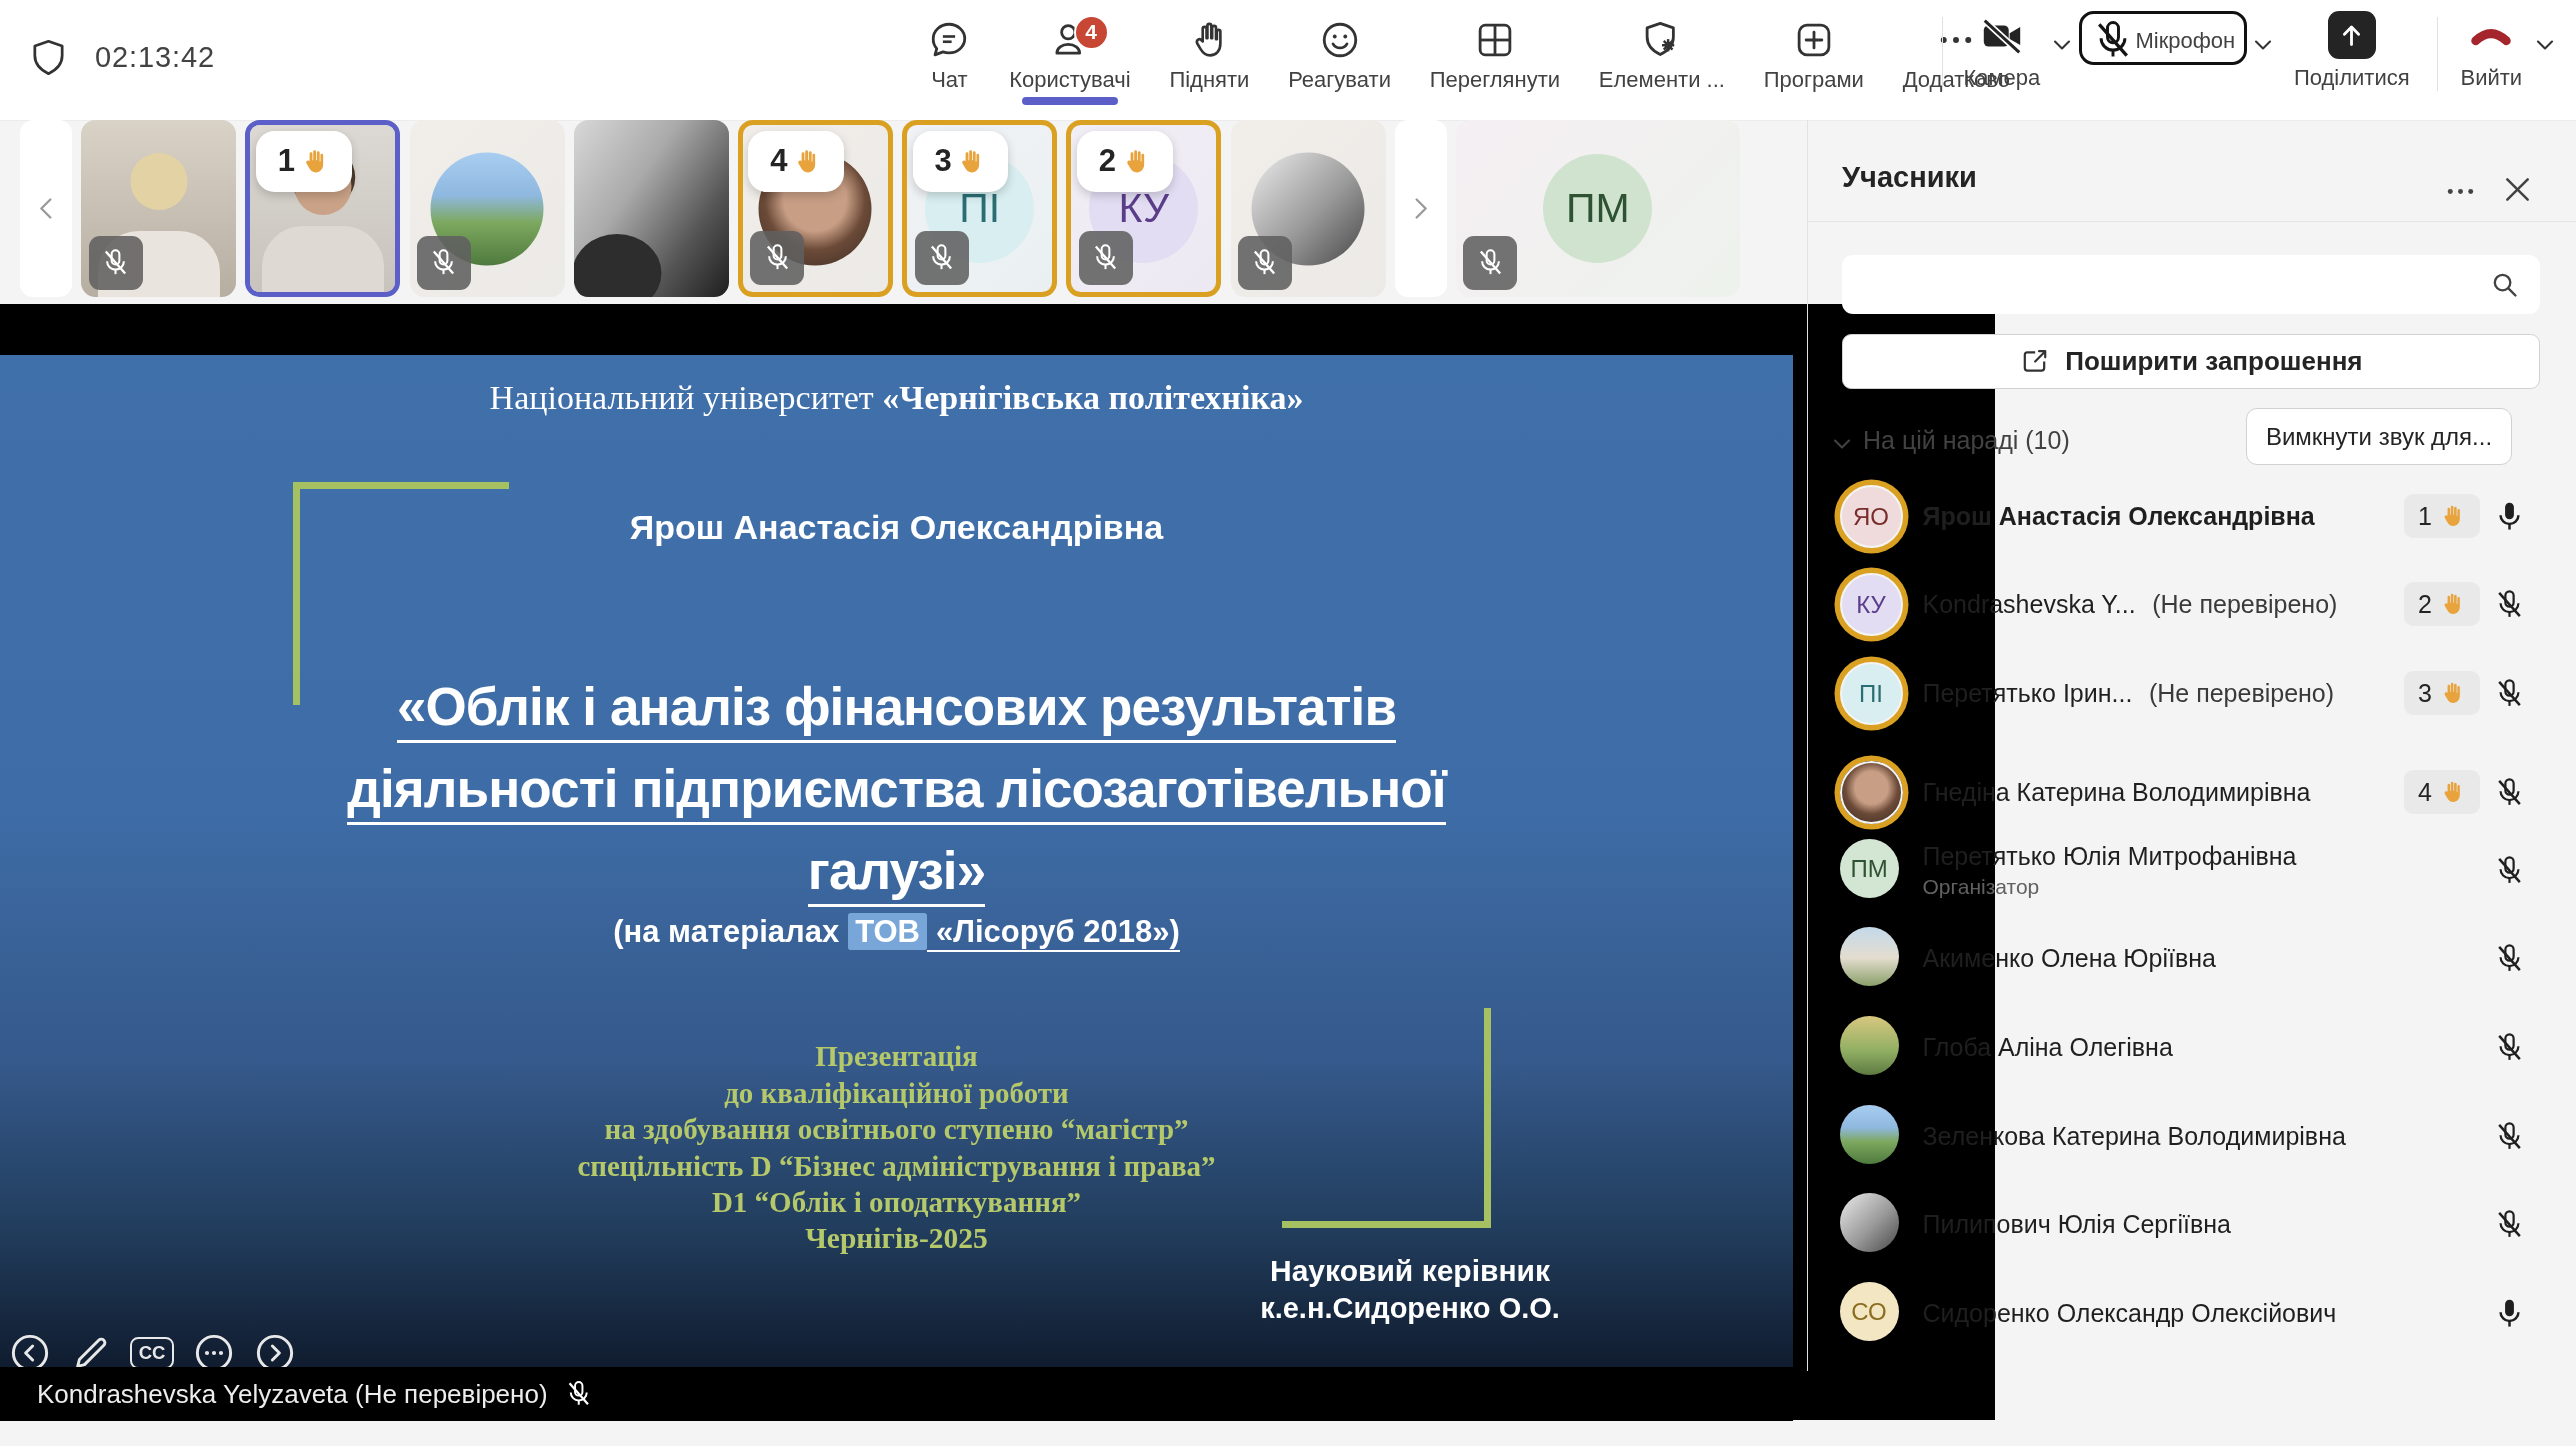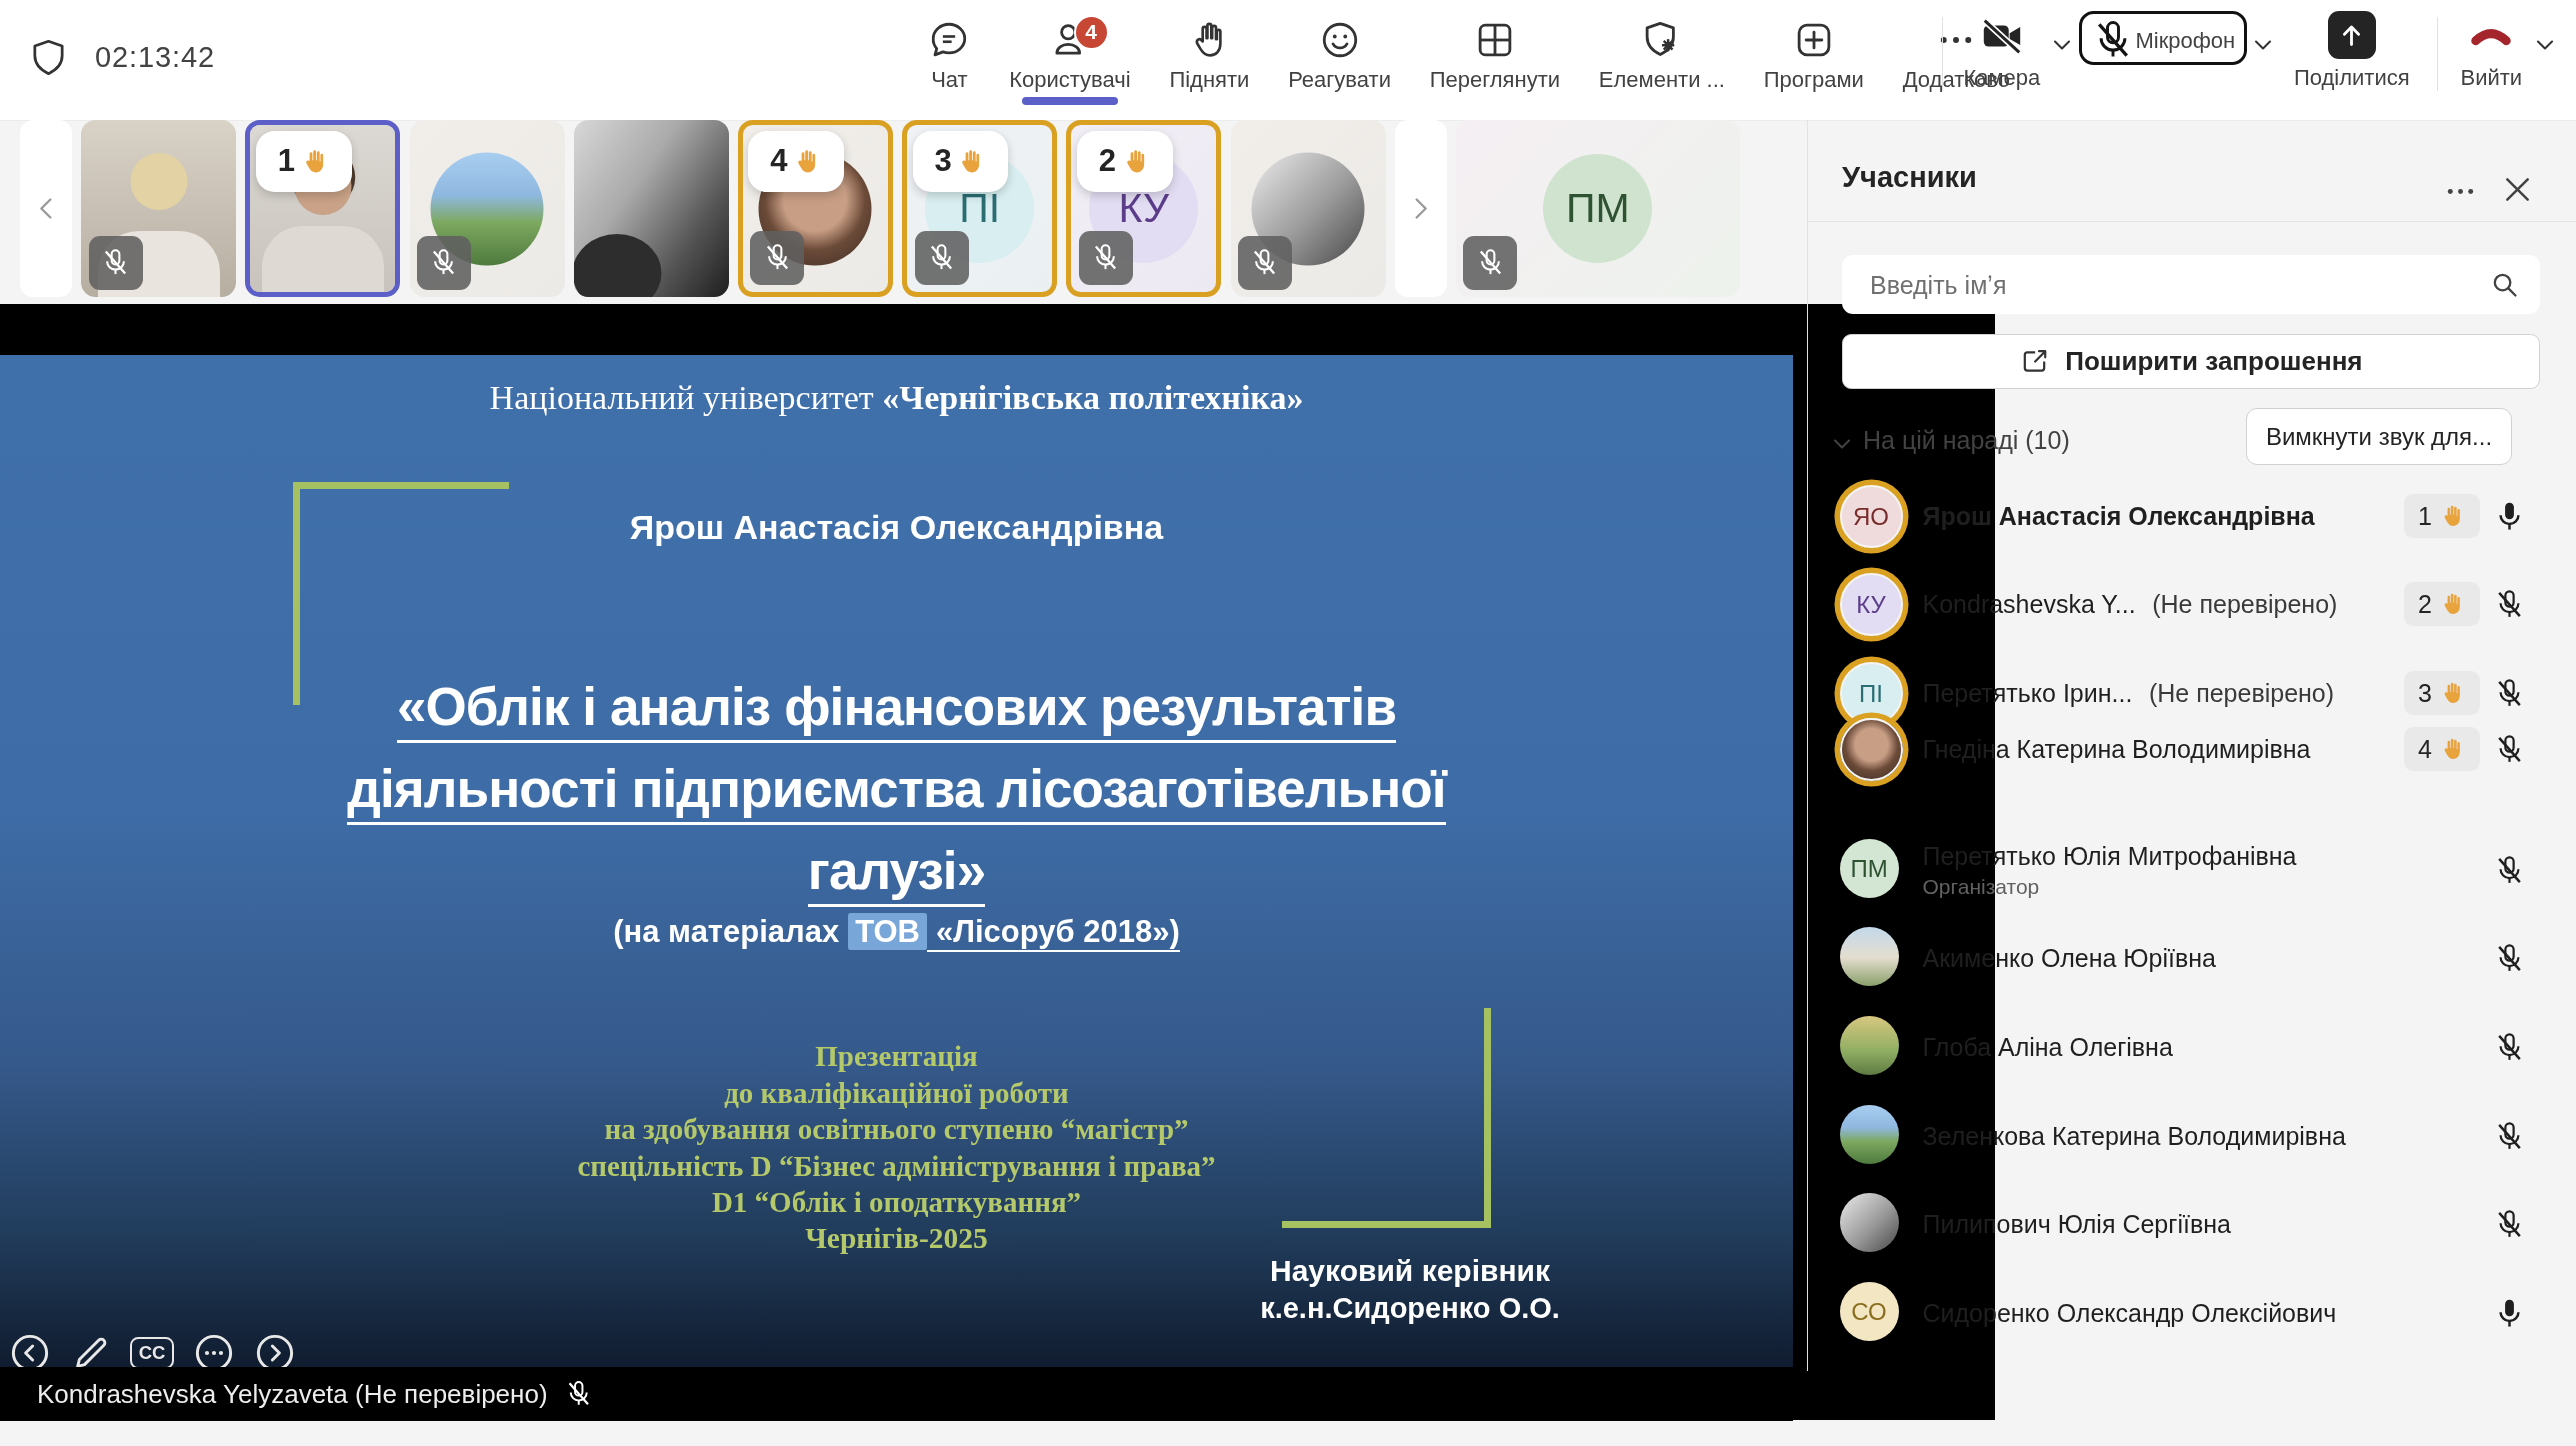--- a/index.html
+++ b/index.html
@@ -529,21 +529,20 @@
   <h2 class="p-header" style="margin:0">Учасники</h2>
   <svg class="p-dots" width="35" height="35" viewBox="0 0 38 38">
       <use href="#i-dots"></use>
     </svg>
   <svg class="p-close" width="35" height="35" viewBox="0 0 38 38">
       <use href="#i-close"></use>
     </svg>
   <div class="p-div"></div>
 
   <div class="p-search">
-    <input placeholder="Введіть імʼя" style="">
     <svg class="mag" width="31" height="31" viewBox="0 0 34 34">
         <use href="#i-search"></use>
       </svg>
   </div>
 
   <button class="p-invite" style="font-family:inherit">
     <svg width="31" height="31" class="ic" viewBox="0 0 34 34">
         <use href="#i-shareinv"></use>
       </svg>
     <span>Поширити запрошення</span>
@@ -596,21 +595,21 @@
         <span>3</span>
         <svg class="hand" width="28" height="28" viewBox="0 0 30 30">
           <use href="#i-hand"></use>
         </svg>
       </div>
     <svg class="pmic" width="33" height="33" viewBox="0 0 36 36">
         <use href="#i-micoff"></use>
       </svg>
   </div>
 
-  <div class="prow" style="top:585px">
+  <div class="prow" style="top:628px">
     <span class="pph g-portrait pav ring" style="padding:0"></span>
     <div class="pname">
         <span class="nm">Гнедіна Катерина Володимирівна</span>
       </div>
     <div class="pbadge">
         <span>4</span>
         <svg class="hand" width="28" height="28" viewBox="0 0 30 30">
           <use href="#i-hand"></use>
         </svg>
       </div>

